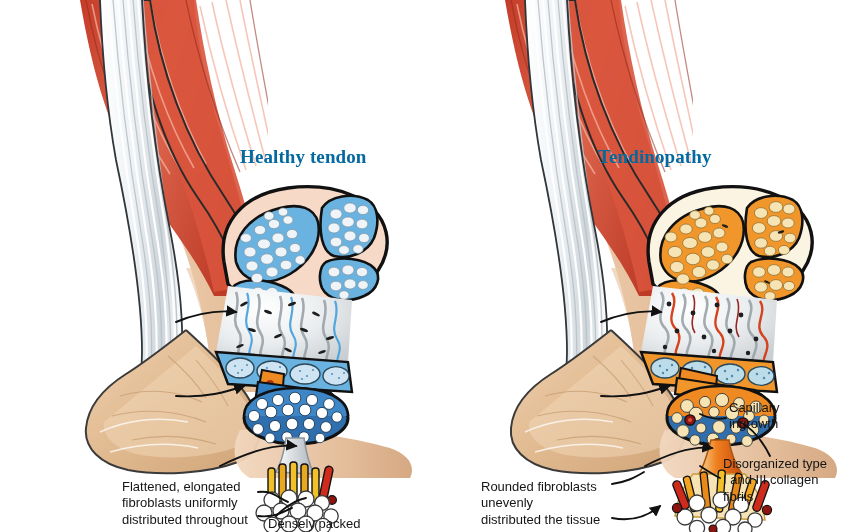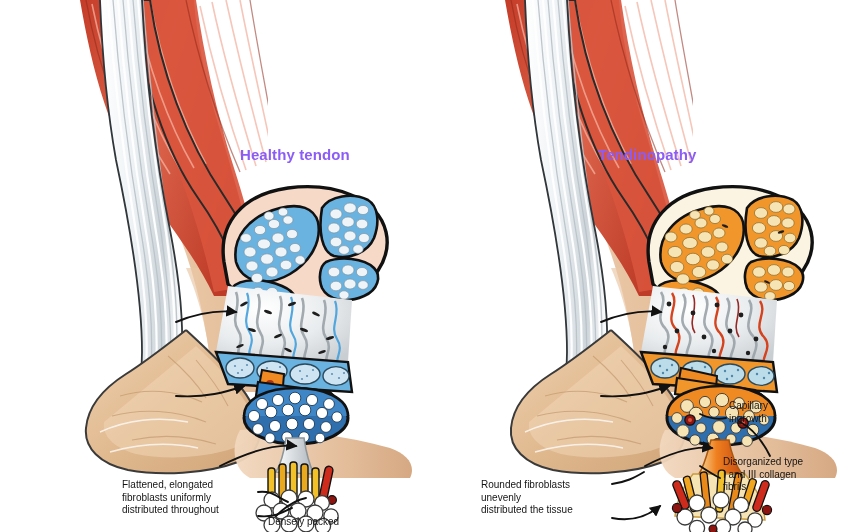--- a/index.html
+++ b/index.html
@@ -4,25 +4,25 @@
 <title>Tendon Comparison Illustration</title>
 <style>
   html,body{margin:0;padding:0;background:#fff;}
   body{width:850px;height:532px;overflow:hidden;
        font-family:"Liberation Sans","DejaVu Sans",sans-serif;}
   #stage{position:relative;width:850px;height:532px;background:#ffffff;}
   .panel{position:absolute;top:0;height:532px;width:425px;}
   #panel-healthy{left:0;}
   #panel-tendinopathy{left:425px;}
   .art{position:absolute;left:0;top:0;width:425px;height:532px;}
-  .title{position:absolute;font-weight:bold;font-size:15px;color:#8b5cf6;
-         letter-spacing:.1px;white-space:nowrap;}
+  .title{position:absolute;font-weight:bold;font-size:19px;color:#0369a1;
+         letter-spacing:.1px;white-space:nowrap;font-family:Liberation Serif, serif;}
   #title-healthy{left:240px;top:146px;}
   #title-tendinopathy{left:598px;top:146px;text-align:right;}
-  .callout{position:absolute;font-size:10px;color:#151515;line-height:1.26;
+  .callout{position:absolute;font-size:13px;color:#151515;line-height:1.26;
            white-space:pre-line;}
   #cal-flattened{left:122px;top:479px;width:210px;}
   #cal-densely{left:268px;top:516px;width:180px;}
   #cal-rounded{left:481px;top:479px;width:190px;}
   #cal-capillary{left:729px;top:400px;width:110px;}
   #cal-disorg{left:723px;top:456px;width:128px;}
   .leaders{position:absolute;left:0;top:0;width:850px;height:532px;
            pointer-events:none;}
 </style>
 </head>

